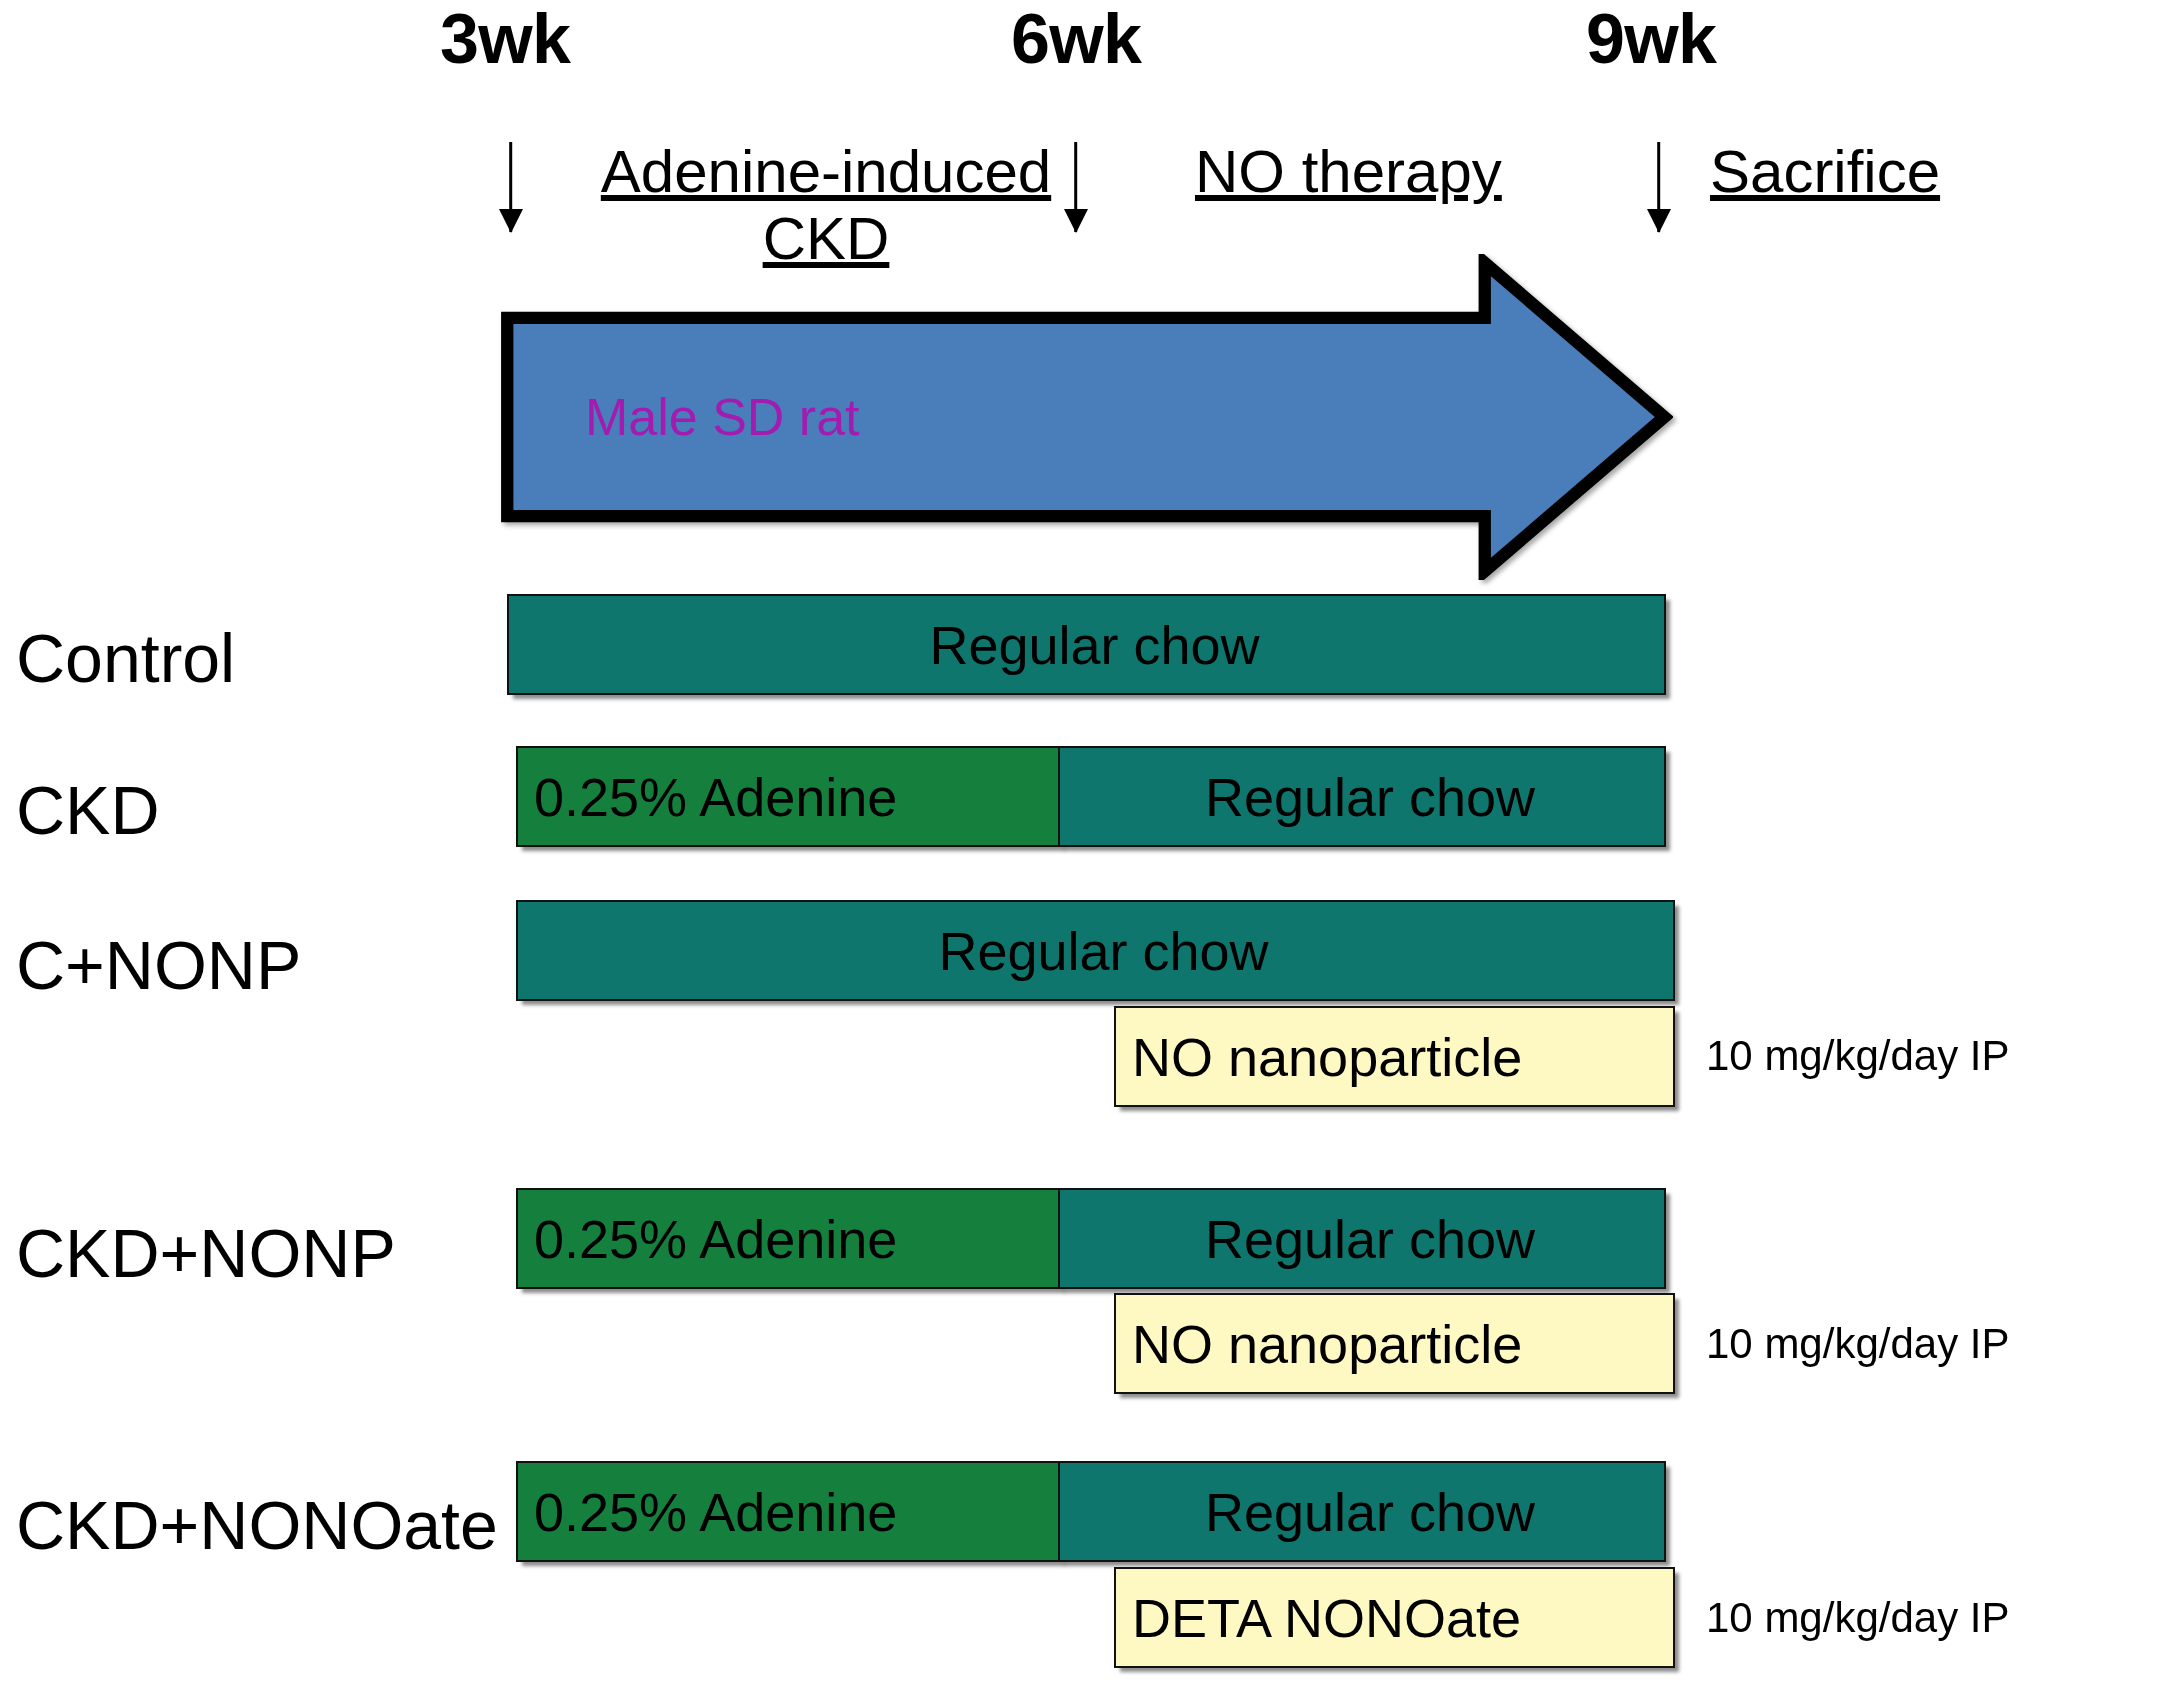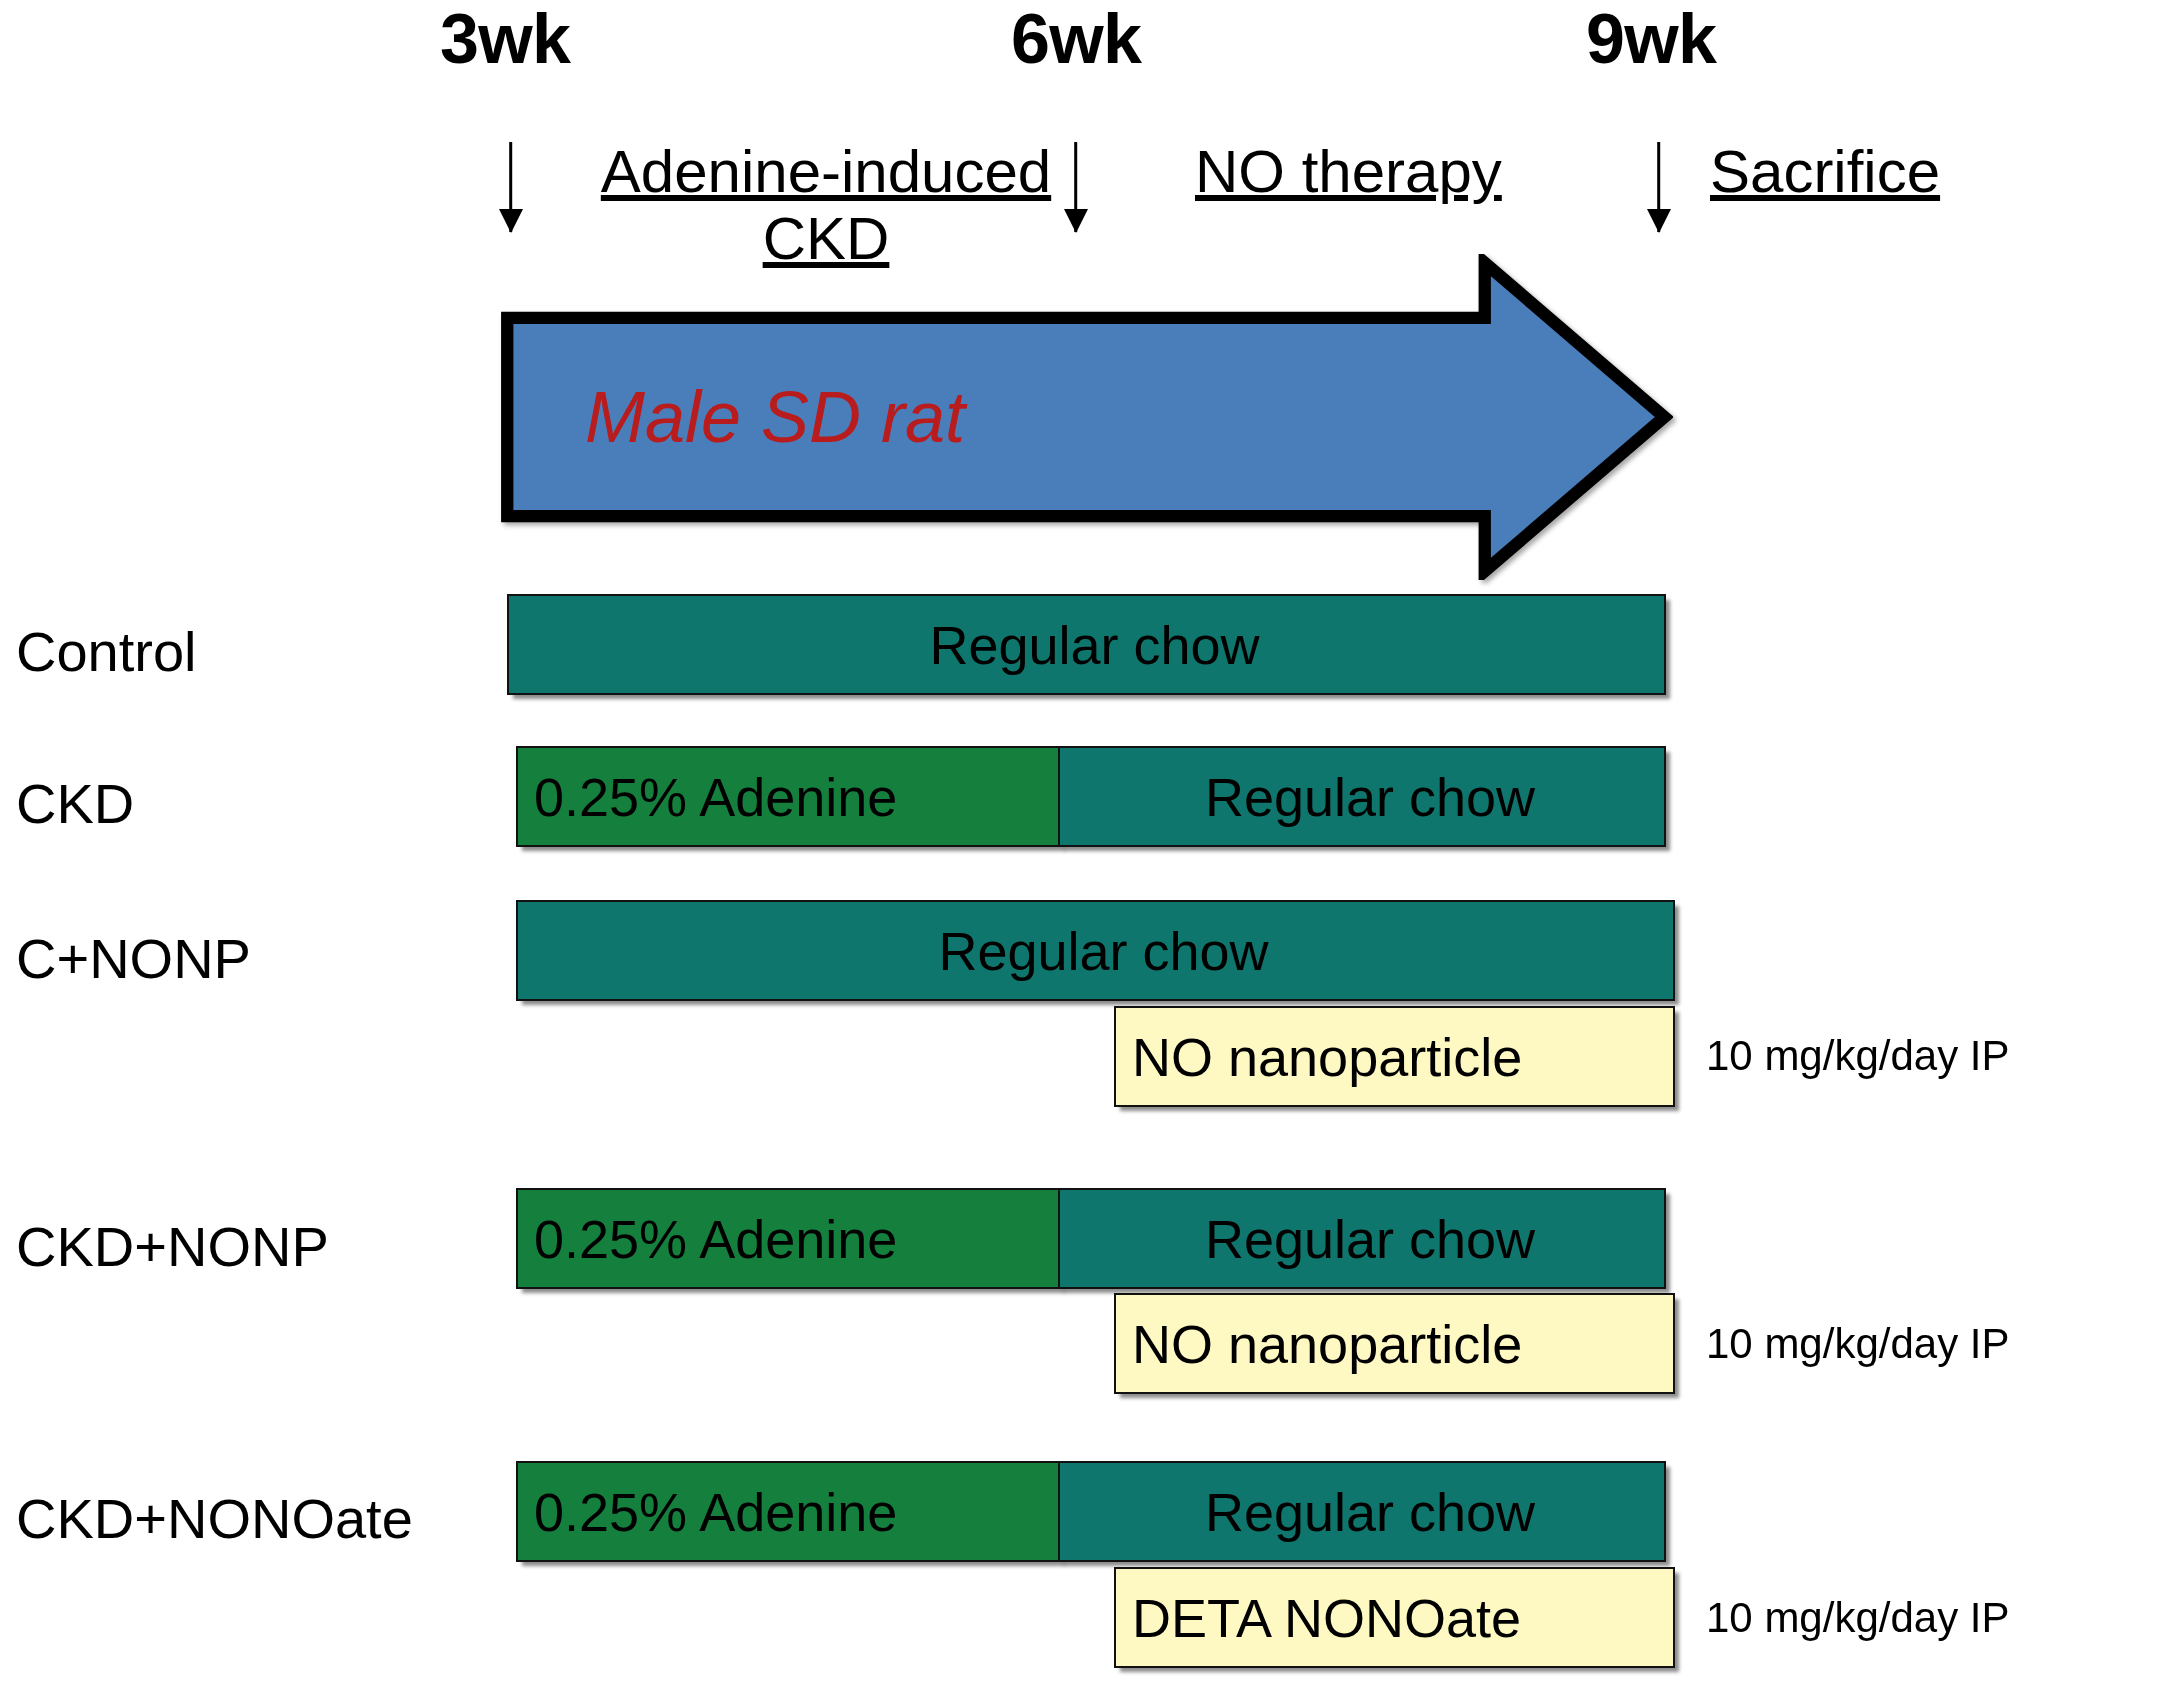--- a/index.html
+++ b/index.html
@@ -15,24 +15,24 @@
   .tick{position:absolute;}
   .tick .shaft{position:absolute;left:50%;top:0;width:3.6px;height:100%;background:#000;transform:translateX(-50%);}
   .tick .head{position:absolute;left:50%;bottom:-1.4px;width:0;height:0;transform:translateX(-50%);
       border-left:12.3px solid transparent;border-right:12.3px solid transparent;border-top:24.6px solid #000;}
 
   
   .bigarrow{position:absolute;filter:drop-shadow(3.6px 3.6px 2.9px rgba(0,0,0,.35));}
   .bigarrow svg{display:block;}
   .bigarrow .cap{position:absolute;left:0;top:0;width:100%;height:100%;
       display:flex;align-items:center;}
-  .bigarrow .cap span{font-size:72px;padding-left:85px;color:#b91c1c;font-style:italic;}
+  .bigarrow .cap span{font-size:52px;padding-left:85px;color:#a21caf;}
 
   
-  .grp-label{font-size:56px;white-space:nowrap;}
+  .grp-label{font-size:68px;white-space:nowrap;}
 
   .bar{position:absolute;box-sizing:border-box;border:2.2px solid #111;
        display:flex;align-items:center;
        box-shadow:5px 5px 3.6px -1.4px rgba(0,0,0,.45);}
   .bar span{font-size:54px;padding-left:16px;white-space:nowrap;}
   .bar.cyan{background:#0f766e;justify-content:center;}
   .bar.red{background:#15803d;}
   .bar.white{background:#fef9c3;}
   .dose{position:absolute;font-size:42px;white-space:nowrap;}
 </style>

